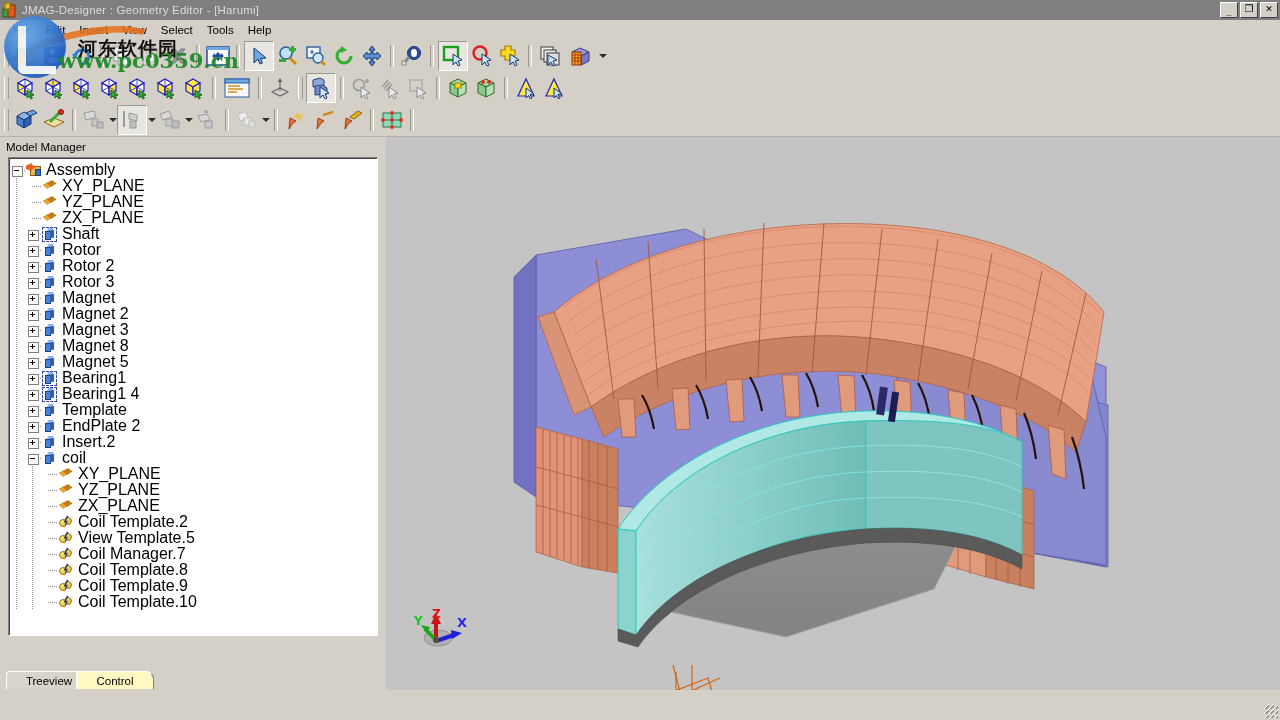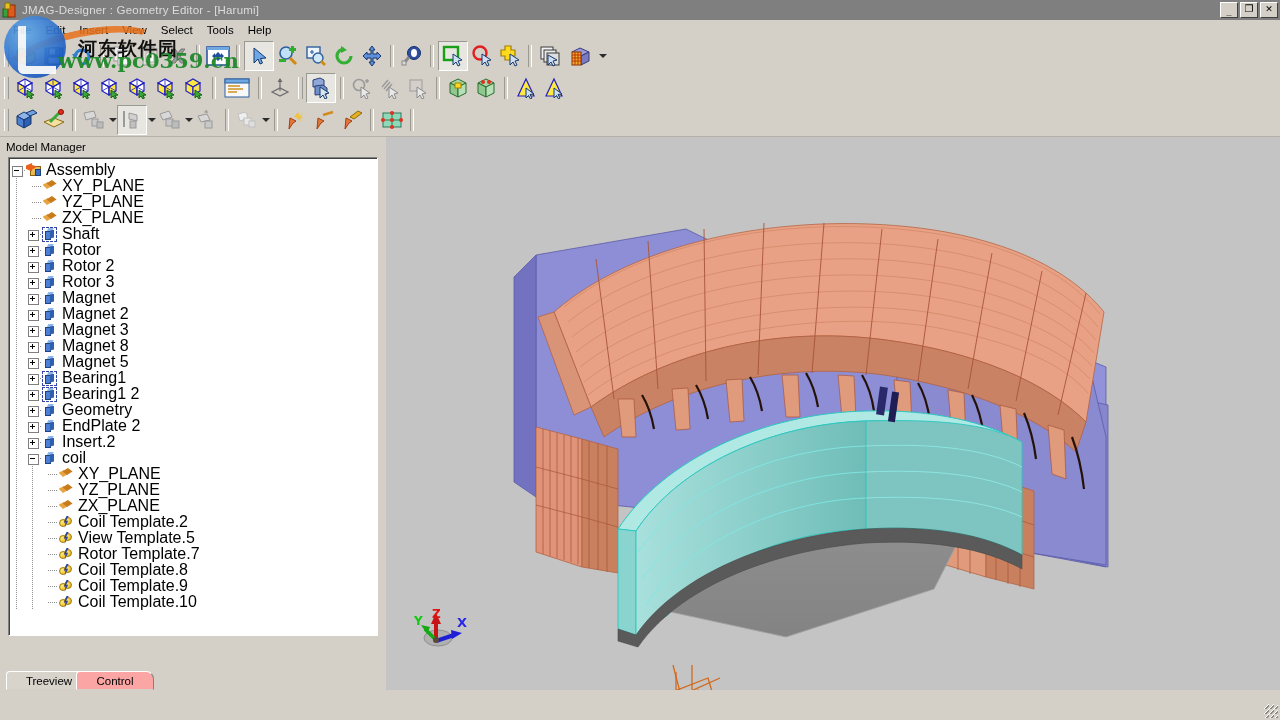--- a/index.html
+++ b/index.html
@@ -156,21 +156,21 @@
   .ic-asm .bluebit{position:absolute;left:9px;top:6px;width:6px;height:7px;background:#3a6fc4;border:1px solid #1d3f7d;box-sizing:border-box;}
   .ic-asm .arrow{position:absolute;left:0;top:0;width:12px;height:9px;background:#e8621e;
     clip-path:polygon(0 30%,55% 0,55% 22%,100% 40%,55% 75%,55% 95%,0 65%);}
 
   
   .tabstrip{
     position:absolute;left:0;top:671px;width:384px;height:18px;
   }
   .tab{
     position:absolute;top:0;height:17px;
-    background:#fca5a5;
+    background:#fef9c3;
     border:1px solid;border-color:#ffffff #808080 #d4d0c8 #ffffff;
     border-radius:4px 8px 0 0;
     display:flex;align-items:center;justify-content:center;
     padding:0 9px;font-size:11.5px;color:#000;
   }
   .tab.active{background:#d8d4cc;font-weight:normal;text-align:center;}
 
   
   .viewport{
     position:absolute;left:386px;top:137px;width:894px;height:553px;
@@ -879,38 +879,38 @@
               <span class="expander plus"></span>
               <span class="doth" style="left: 13px; width: 4px;"></span>
             </span>
             <span class="ticon">
               <span class="ic-cube dashed">
                 <span class="top"></span>
                 <span class="front"></span>
                 <span class="side"></span>
               </span>
             </span>
-            <span class="tlabel">Bearing1 2</span>
+            <span class="tlabel">Bearing1 4</span>
           </div>
           <div class="trow">
             <span class="tw">
               <span class="dotv"></span>
             </span>
             <span class="tw">
               <span class="expander plus"></span>
               <span class="doth" style="left: 13px; width: 4px;"></span>
             </span>
             <span class="ticon">
               <span class="ic-cube">
                 <span class="top"></span>
                 <span class="front"></span>
                 <span class="side"></span>
               </span>
             </span>
-            <span class="tlabel">Geometry</span>
+            <span class="tlabel">Template</span>
           </div>
           <div class="trow">
             <span class="tw">
               <span class="dotv"></span>
             </span>
             <span class="tw">
               <span class="expander plus"></span>
               <span class="doth" style="left: 13px; width: 4px;"></span>
             </span>
             <span class="ticon">
@@ -1058,21 +1058,21 @@
             <span class="tw">
               <span class="doth"></span>
             </span>
             <span class="ticon">
               <span class="ic-coil">
                 <span class="c1"></span>
                 <span class="c2"></span>
                 <span class="bolt"></span>
               </span>
             </span>
-            <span class="tlabel">Rotor Template.7</span>
+            <span class="tlabel">Coil Manager.7</span>
           </div>
           <div class="trow">
             <span class="tw">
               <span class="dotv"></span>
             </span>
             <span class="tw">
               <span class="dotv"></span>
             </span>
             <span class="tw">
               <span class="doth"></span>

